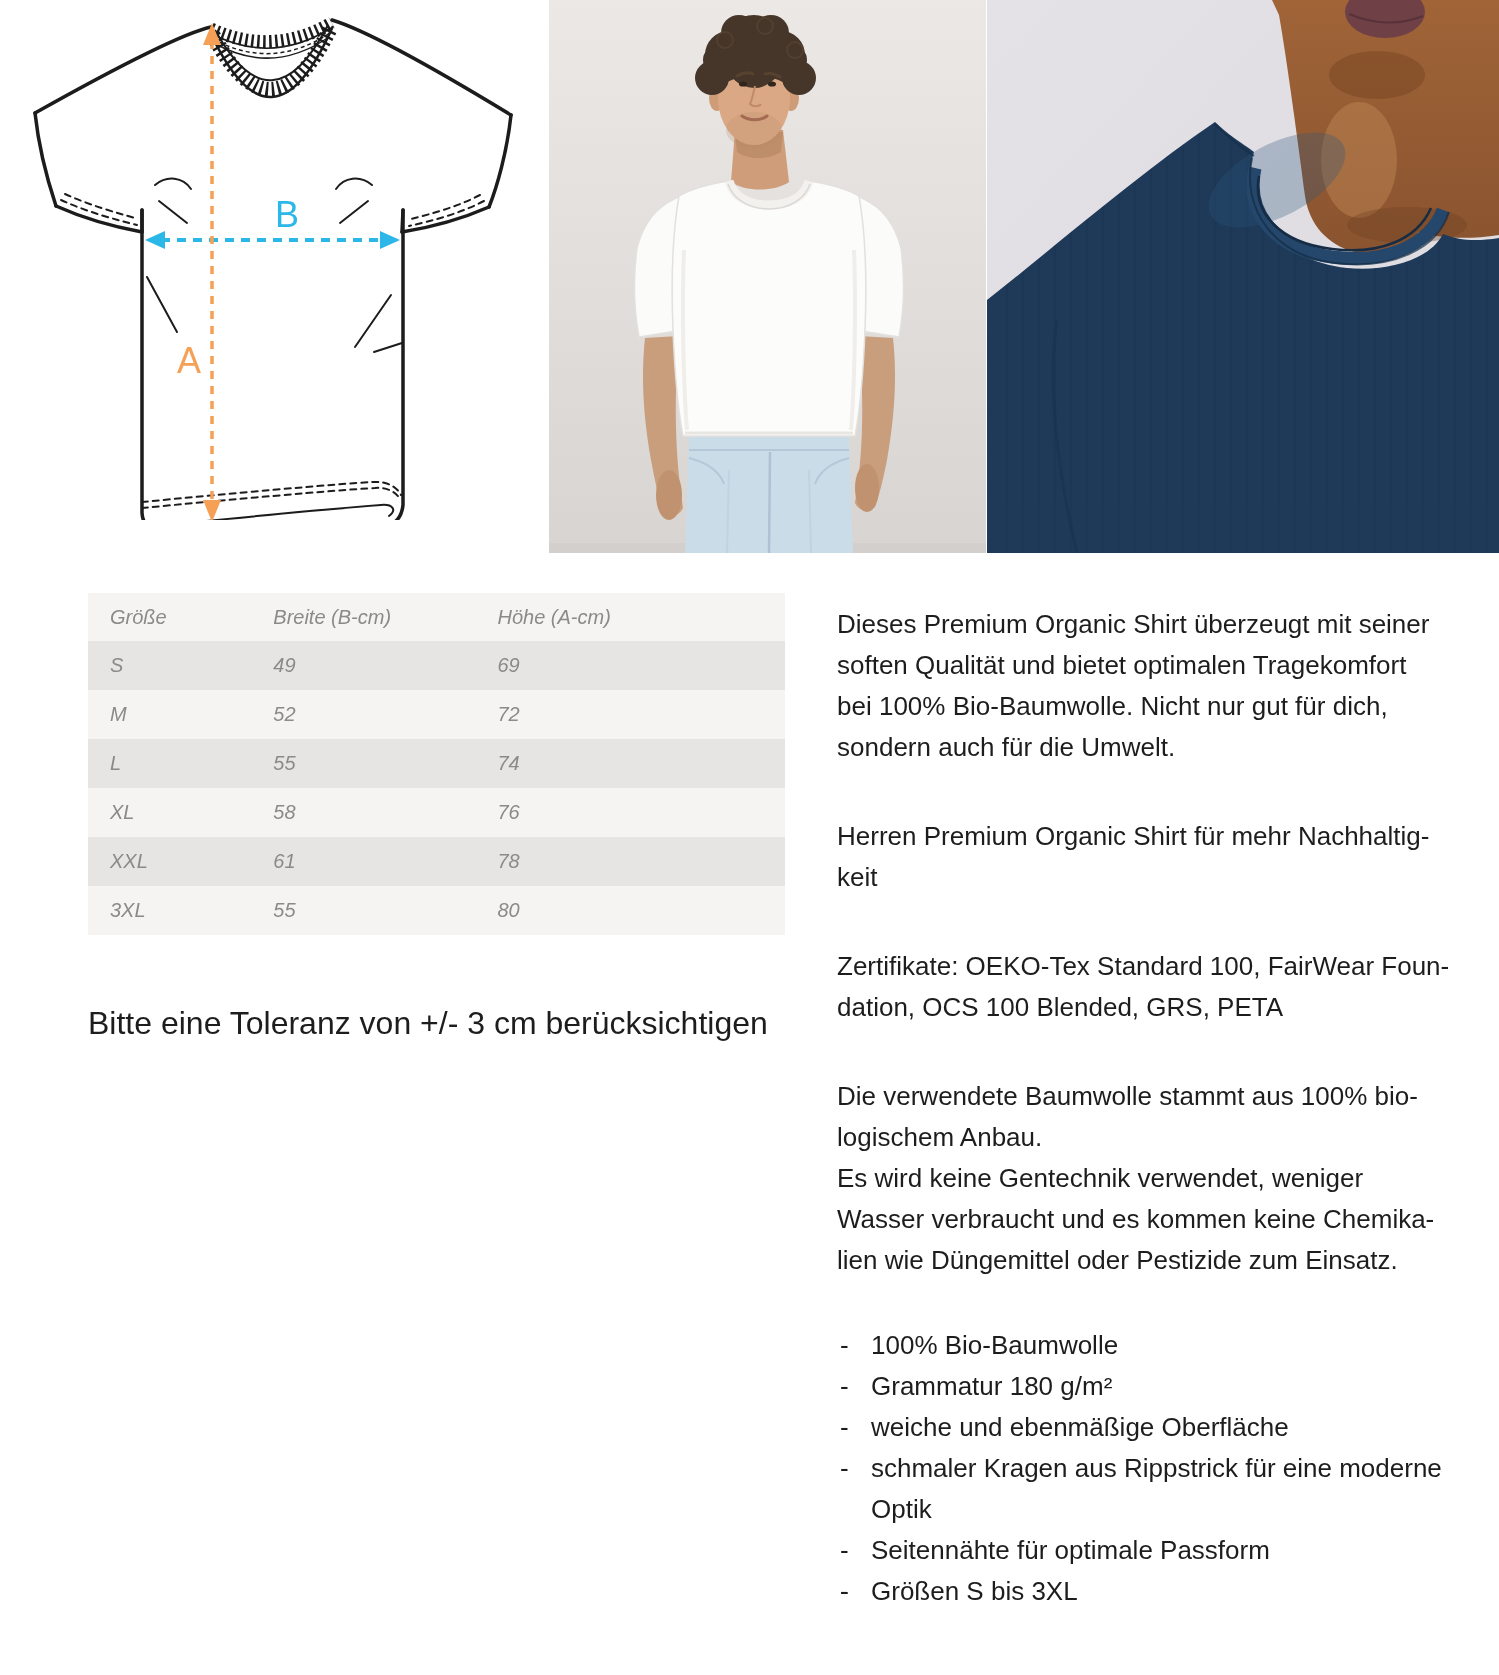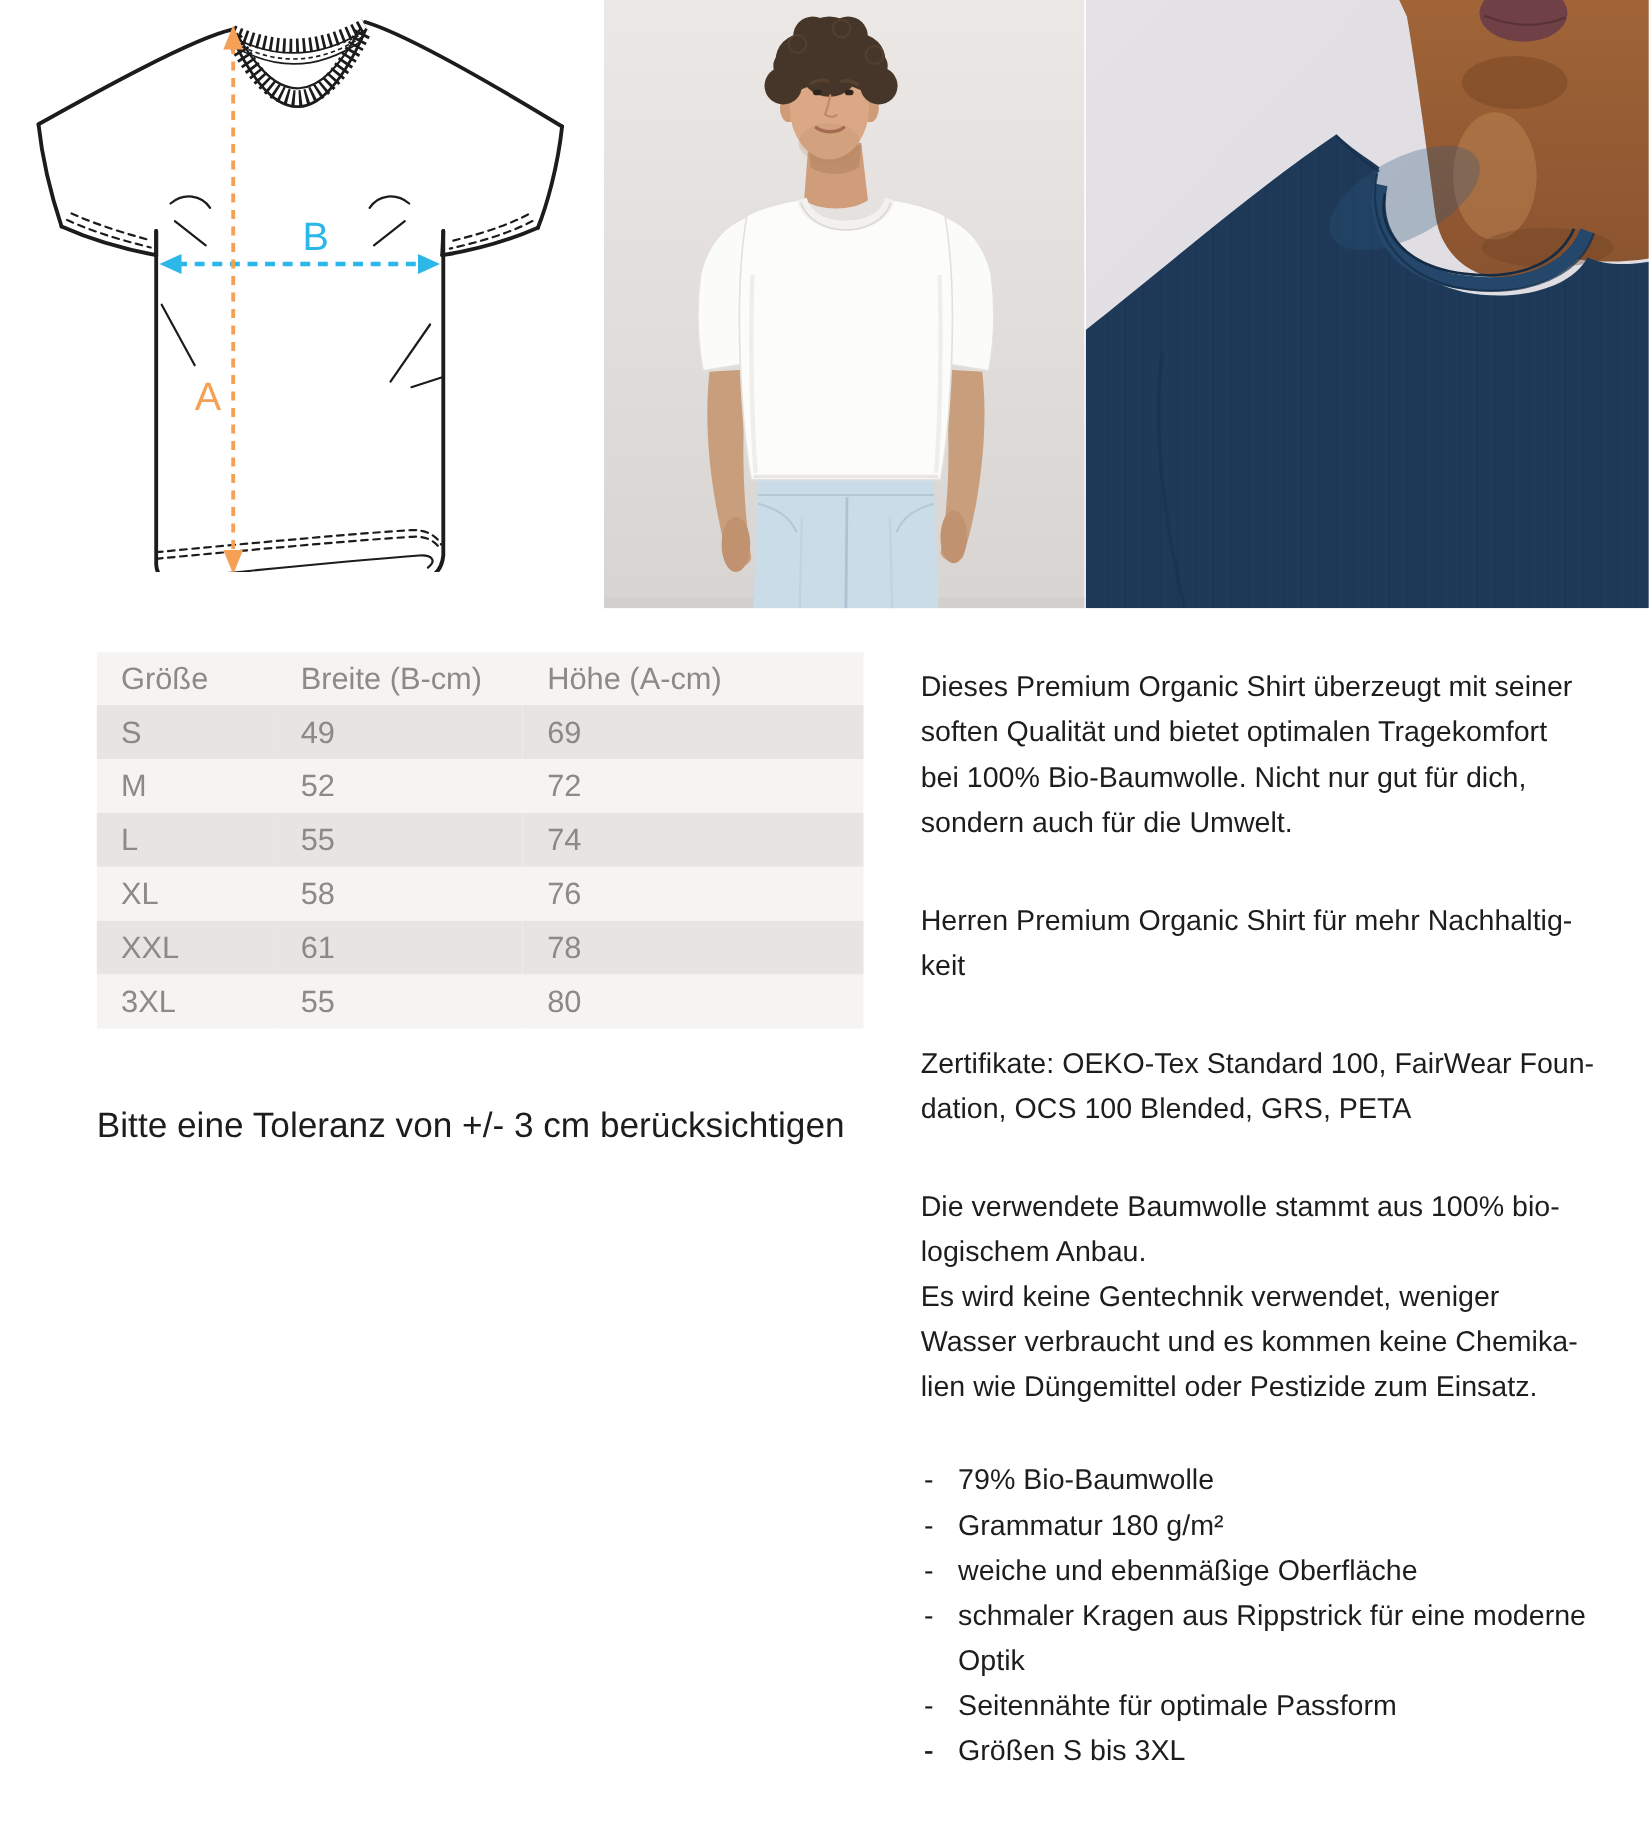--- a/index.html
+++ b/index.html
@@ -9,21 +9,21 @@
 
   
   #size-diagram{left:25px;top:5px;}
 
   
   #model-photo{left:549px;top:0;}
   #detail-photo{left:987px;top:0;}
 
   
   #size-table{left:88px;top:593px;width:697px;border-collapse:collapse;table-layout:fixed;
-              font-size:28px;color:#8c8a88;}
+              font-size:20px;color:#8c8a88;font-style:italic;}
   #size-table th,#size-table td{font-weight:400;text-align:left;padding:0 0 0 22px;}
   #size-table th{height:48px;background:#f5f4f2;}
   #size-table td{height:49px;}
   #size-table tr.alt td{background:#e7e5e3;}
   #size-table tr.norm td{background:#f5f4f2;}
   #size-table .c1{width:153px;}
   #size-table .c2{width:210px;}
   #size-table .c3{width:290px;}
 
   #tolerance-note{left:88px;top:1005px;font-size:32px;color:#1d1d1d;}
@@ -286,21 +286,21 @@
     <p class="para">Zertifikate: OEKO-Tex Standard 100, FairWear Foun-
 dation, OCS 100 Blended, GRS, PETA</p>
     <p class="para">Die verwendete Baumwolle stammt aus 100% bio-
 logischem Anbau.
 Es wird keine Gentechnik verwendet, weniger
 Wasser verbraucht und es kommen keine Chemika-
 lien wie Düngemittel oder Pestizide zum Einsatz.</p>
     <ul id="feature-list">
       <li>
         <span class="dash">-</span>
-        <span>79% Bio-Baumwolle</span>
+        <span>100% Bio-Baumwolle</span>
       </li>
       <li>
         <span class="dash">-</span>
         <span>Grammatur 180 g/m²</span>
       </li>
       <li>
         <span class="dash">-</span>
         <span>weiche und ebenmäßige Oberfläche</span>
       </li>
       <li>

